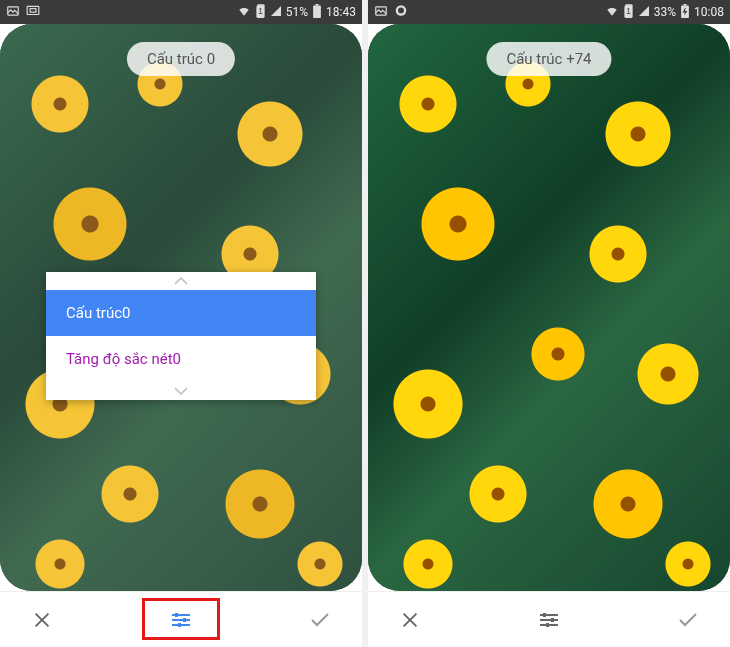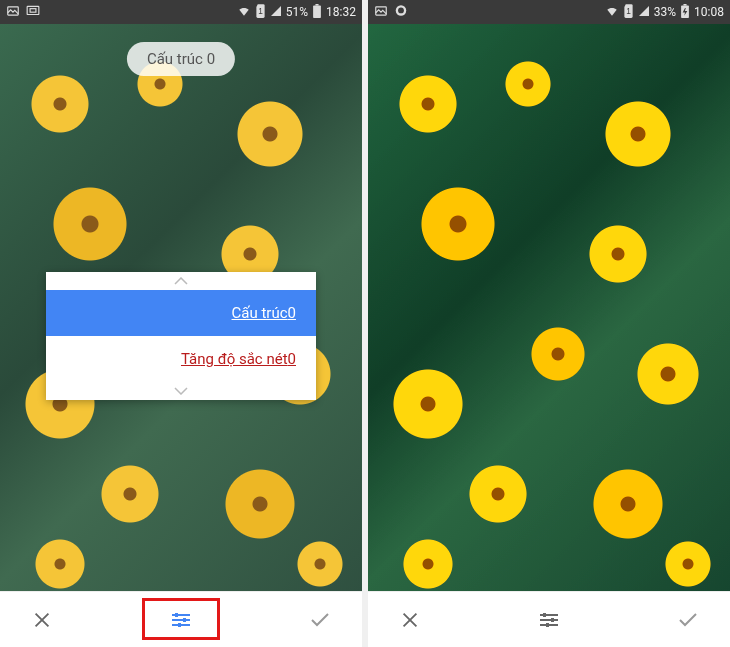--- a/index.html
+++ b/index.html
@@ -31,20 +31,21 @@
     justify-content: space-between;
   }
   .status-left { display: flex; gap: 6px; align-items: center; }
   .status-right { display: flex; gap: 4px; align-items: center; }
   .status-right span { font-size: 12px; }
   .photo-area {
     flex: 1;
     position: relative;
     overflow: hidden;
     background: #2e4a3e;
+    border-radius: 32px;
   }
   
   .flower-bg {
     position: absolute;
     inset: 0;
     background:
       radial-gradient(circle at 60px 80px, #f5c537 0 28px, transparent 29px),
       radial-gradient(circle at 160px 60px, #f5c537 0 22px, transparent 23px),
       radial-gradient(circle at 270px 110px, #f5c537 0 32px, transparent 33px),
       radial-gradient(circle at 90px 200px, #edb725 0 36px, transparent 37px),
@@ -99,32 +100,31 @@
   .adjust-panel .chev {
     height: 18px;
     display: flex;
     justify-content: center;
     align-items: center;
     color: #aaa;
     font-size: 12px;
   }
   .adjust-row {
     display: flex;
-    justify-content: flex-end;
+    justify-content: flex-start;
     align-items: center;
     padding: 14px 20px;
     font-size: 15px;
-    text-decoration: underline;
   }
   .adjust-row.selected {
     background: #4285f4;
     color: #fff;
   }
   .adjust-row:not(.selected) {
-    color: #b91c1c;
+    color: #a21caf;
   }
   .bottom-bar {
     height: 56px;
     background: #fff;
     border-top: 1px solid #eee;
     display: flex;
     align-items: center;
     justify-content: space-between;
     padding: 0 22px;
   }
@@ -184,21 +184,21 @@
             <path d="M2 22L22 2v20H2z"></path>
           </svg>
       </span>
       <span>51%</span>
       <span>
         <svg width="10" height="14" viewBox="0 0 12 18" fill="#ddd">
             <rect x="1" y="2" width="10" height="16" rx="1"></rect>
             <rect x="4" y="0" width="4" height="2"></rect>
           </svg>
       </span>
-      <span>18:32</span>
+      <span>18:43</span>
     </div>
   </div>
 
   <div class="photo-area">
     <div class="flower-bg"></div>
     <div class="pill">Cấu trúc 0</div>
 
     <div class="adjust-panel">
       <div class="chev">
         <svg width="14" height="8" viewBox="0 0 14 8" fill="none" stroke="#bbb" stroke-width="1.5">
@@ -284,20 +284,21 @@
             <rect x="4" y="0" width="4" height="2"></rect>
             <path d="M6 5l-3 6h3l-1 4 4-6H6l1-4z" fill="#3a3a3a"></path>
           </svg>
       </span>
       <span>10:08</span>
     </div>
   </div>
 
   <div class="photo-area">
     <div class="flower-bg" style="filter:contrast(1.25) saturate(1.15);"></div>
+    <div class="pill">Cấu trúc +74</div>
   </div>
 
   <div class="bottom-bar">
     <div class="btn">
       <svg width="22" height="22" viewBox="0 0 24 24" fill="none" stroke="#666" stroke-width="2">
           <path d="M5 5l14 14M19 5L5 19"></path>
         </svg>
     </div>
     <div class="btn">
       <svg width="24" height="24" viewBox="0 0 24 24" fill="none" stroke="#666" stroke-width="2">

